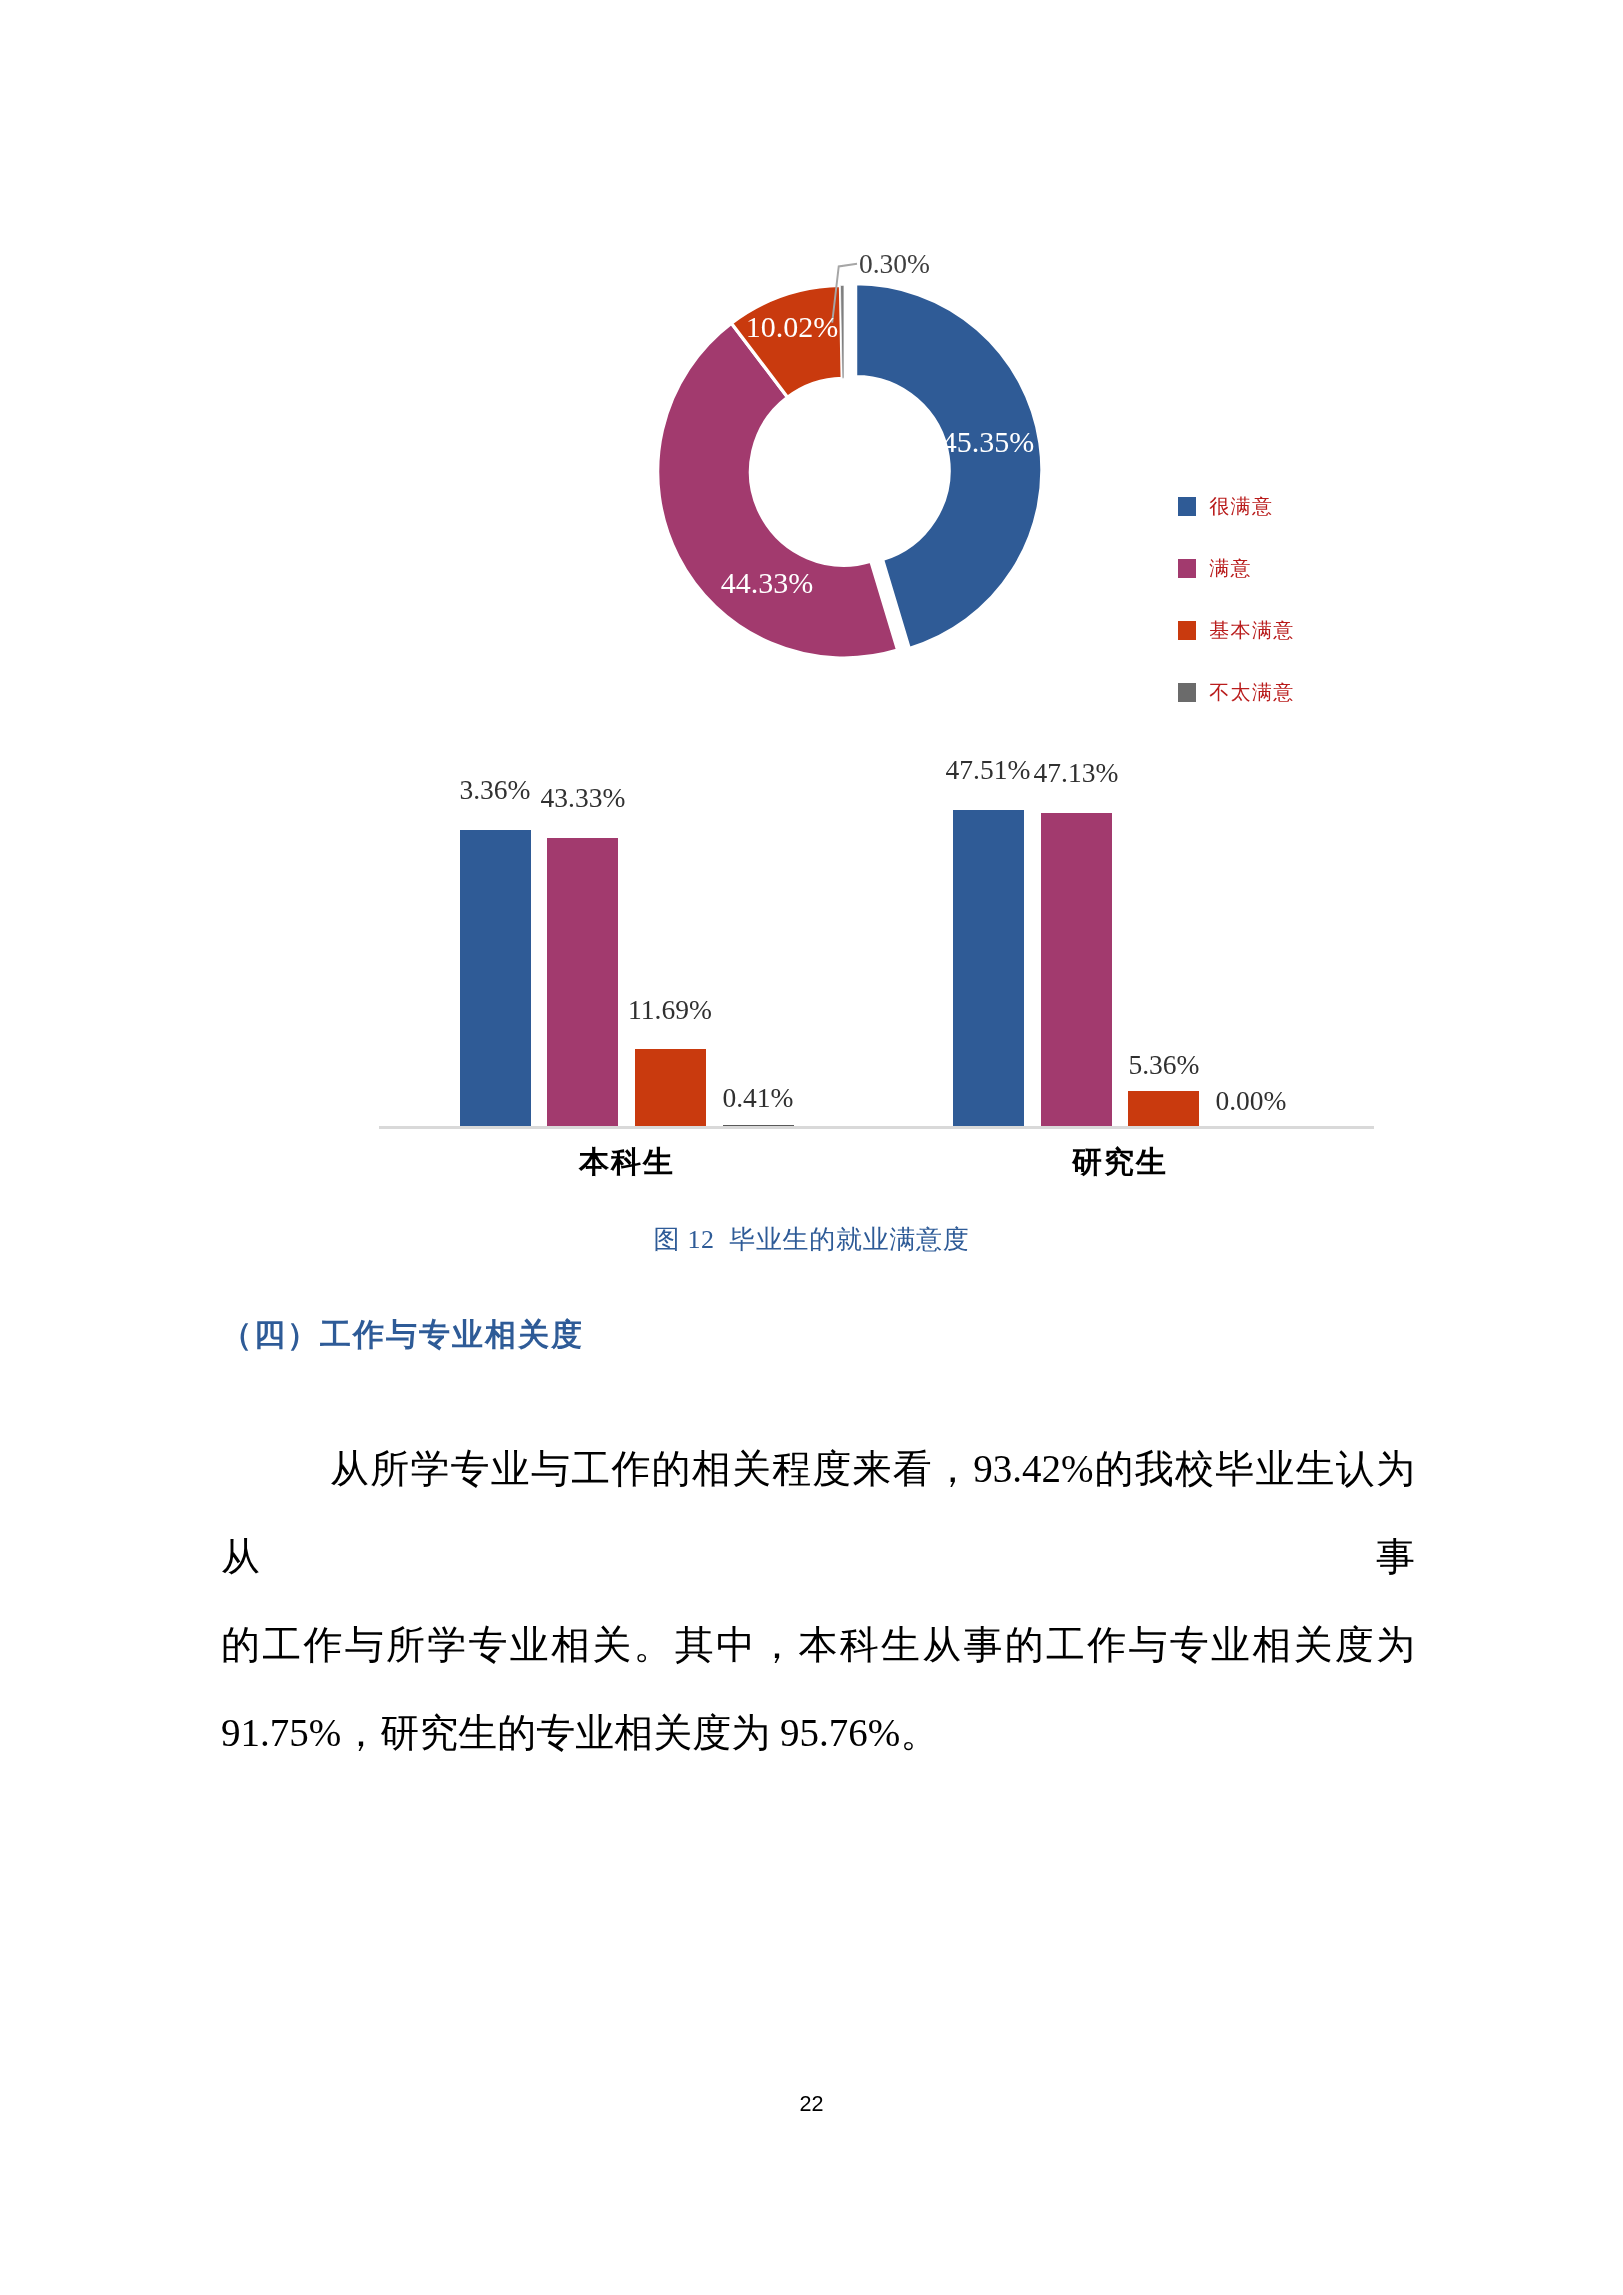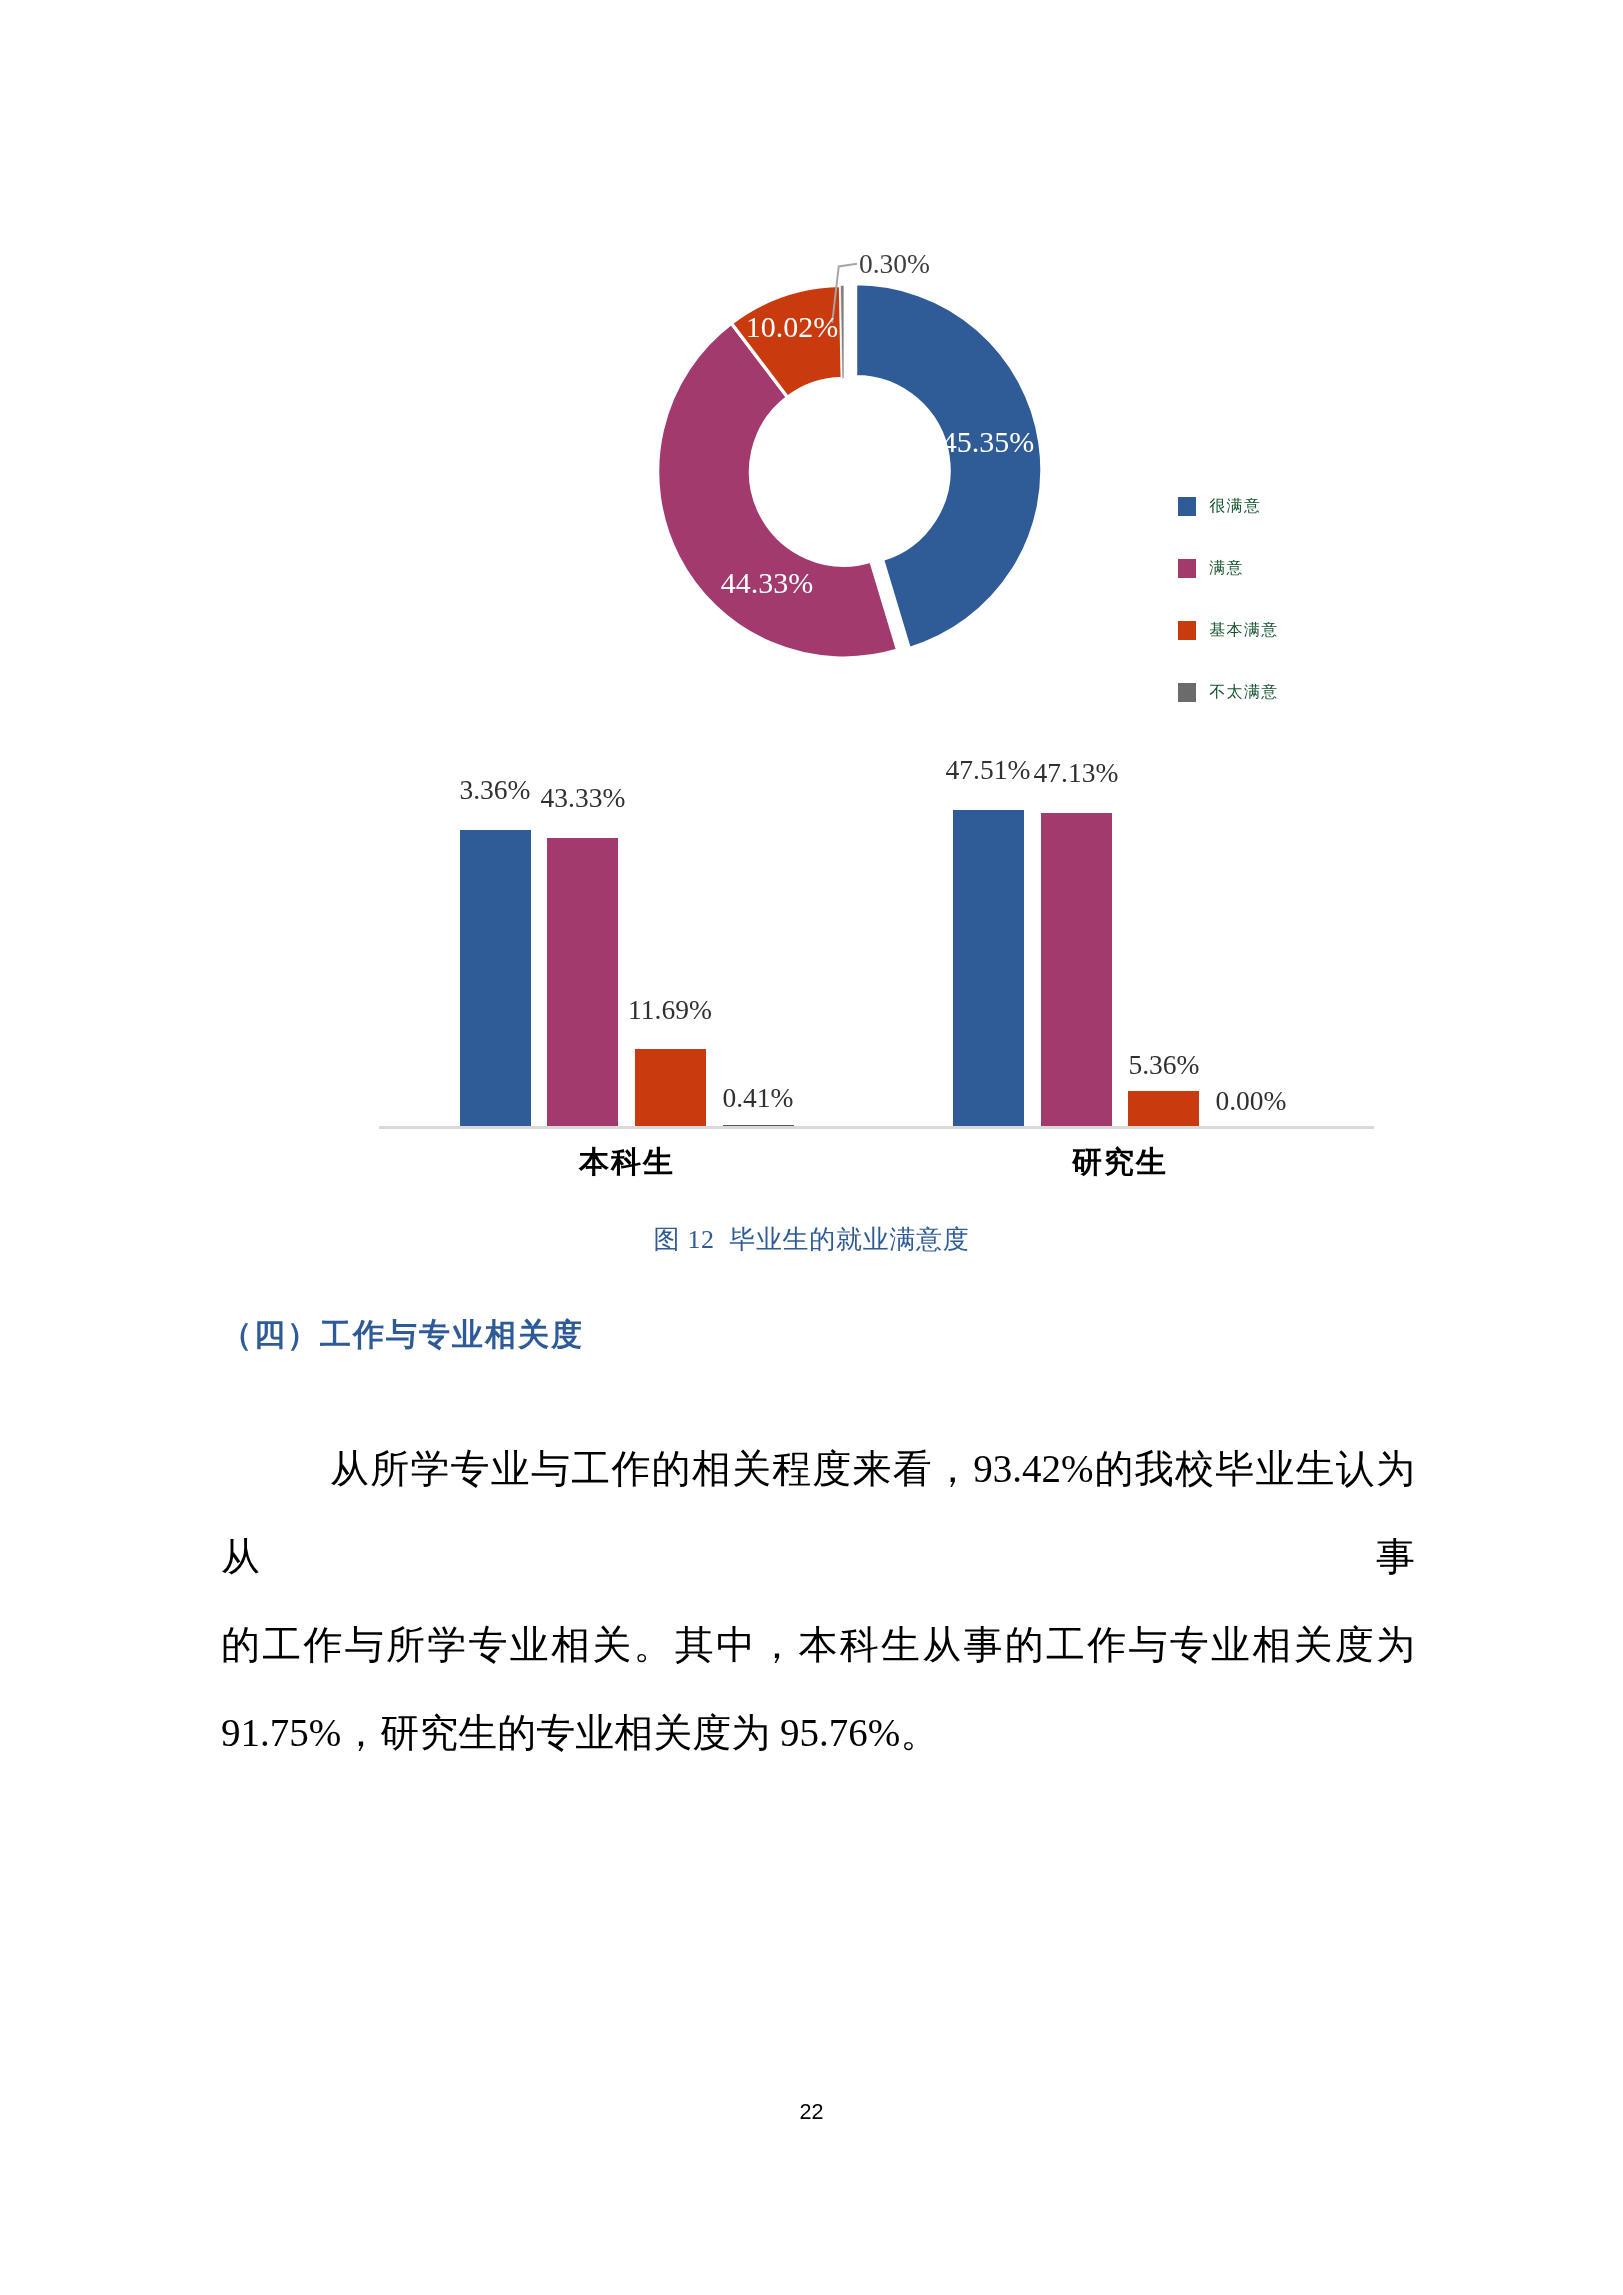--- a/index.html
+++ b/index.html
@@ -18,21 +18,21 @@
                  text-align:center; font-size:30px; color:#fff; }
   .donut-label.l-blue    { left:327px; top:190px; }
   .donut-label.l-magenta { left:106px; top:331px; }
   .donut-label.l-red     { left:131px; top:75px; }
   .donut-label.l-gray    { left:240px; top:11.8px; width:131px; color:#3f3f3f; font-size:27.5px; }
 
   
   .legend { position:absolute; left:1178px; top:492px; }
   .legend-item { height:29px; margin-bottom:33px; display:flex; align-items:center; }
   .legend-swatch { width:18.3px; height:18.3px; display:inline-block; margin-right:13px; flex:0 0 auto; }
-  .legend-label { font-size:16px; color:#14532d; letter-spacing:1.3px; white-space:nowrap; }
+  .legend-label { font-size:20px; color:#b91c1c; letter-spacing:1.3px; white-space:nowrap; }
 
   
   .barchart { position:absolute; left:366px; top:753px; width:1021px; height:458px; }
   .baseline { position:absolute; left:13px; top:373px; width:995px; height:3.3px; background:#d9d9d9; }
   #bars { position:absolute; inset:0; }
   .bar { position:absolute; }
   .bar-label { position:absolute; width:144px; height:31px; line-height:31px;
                text-align:center; font-size:27.5px; color:#303030; white-space:nowrap; }
   .cat { position:absolute; top:389px; width:334px; text-align:center;
          font-size:30px; font-weight:bold; color:#000; letter-spacing:2px; }
@@ -44,21 +44,21 @@
              font-size:26px; color:#2e5b97; white-space:pre; letter-spacing:0.7px; }
   .heading { position:absolute; left:221px; top:1314px; font-size:31px; font-weight:bold;
              color:#2e5b97; letter-spacing:2px; }
   .body-text { position:absolute; left:221px; top:1425px; width:1194px;
                font-size:39px; line-height:88px; }
   .body-line { text-align:justify; text-align-last:justify; }
   .body-line.l1 { text-indent:109px; }
   .body-line.last { text-align-last:left; }
 
   .pagenum { position:absolute; left:0; top:2091px; width:100%; text-align:center;
-             font-size:21.6px; font-family:"Liberation Sans","DejaVu Sans",sans-serif; color:#000;margin-top:8px; }
+             font-size:21.6px; font-family:"Liberation Sans","DejaVu Sans",sans-serif; color:#000; }
 </style>
 </head>
 <body>
 
 <div class="page">
 
   <div class="donut-wrap">
     <svg id="donut" width="523" height="478" viewBox="0 0 800 730">
         <path d="M407.8082763524473,72.37982951797687 A285 285 0 0 1 489.89658011665654,630.3019986158993 L448.99644280255933,494.31972488991687 A143 143 0 0 0 407.8082763524473,214.37982951797687 Z" fill="#2f5b96" stroke="#ffffff" stroke-width="5"></path>
         <path d="M472.0883037642093,632.9221690979223 A285 285 0 0 1 217.87949302208582,132.8446983280694 L303.6377807093273,246.02383109092605 A143 143 0 0 0 431.188166450112,496.93989537194 Z" fill="#a23a6e" stroke="#ffffff" stroke-width="5"></path>

